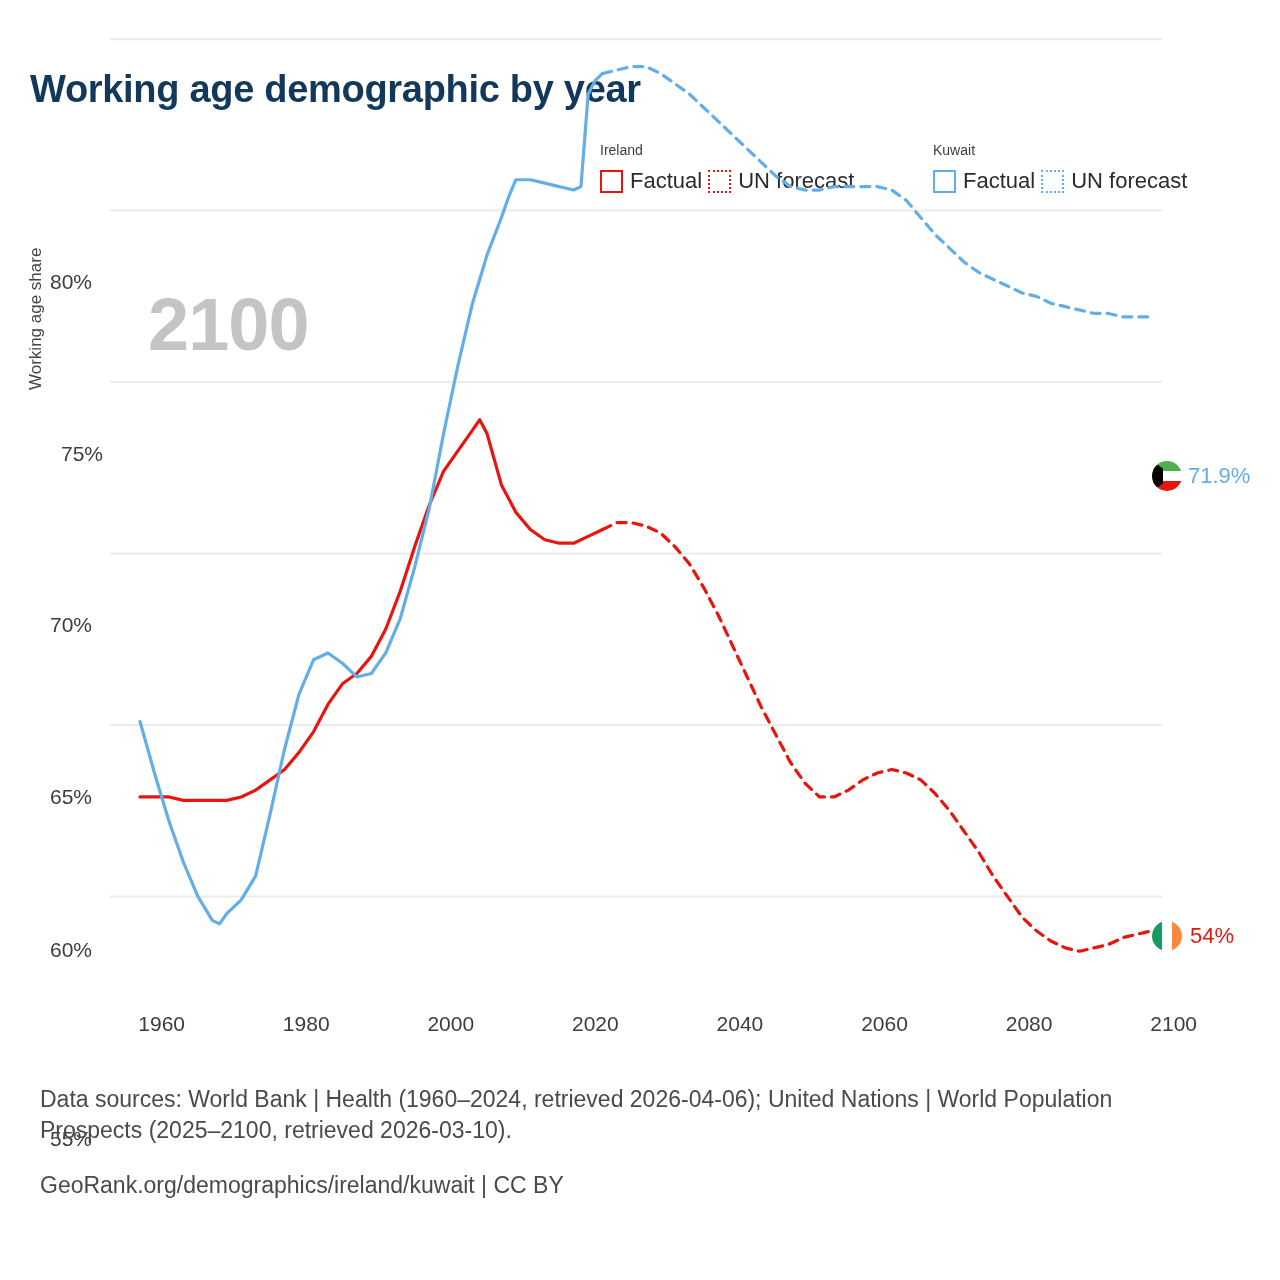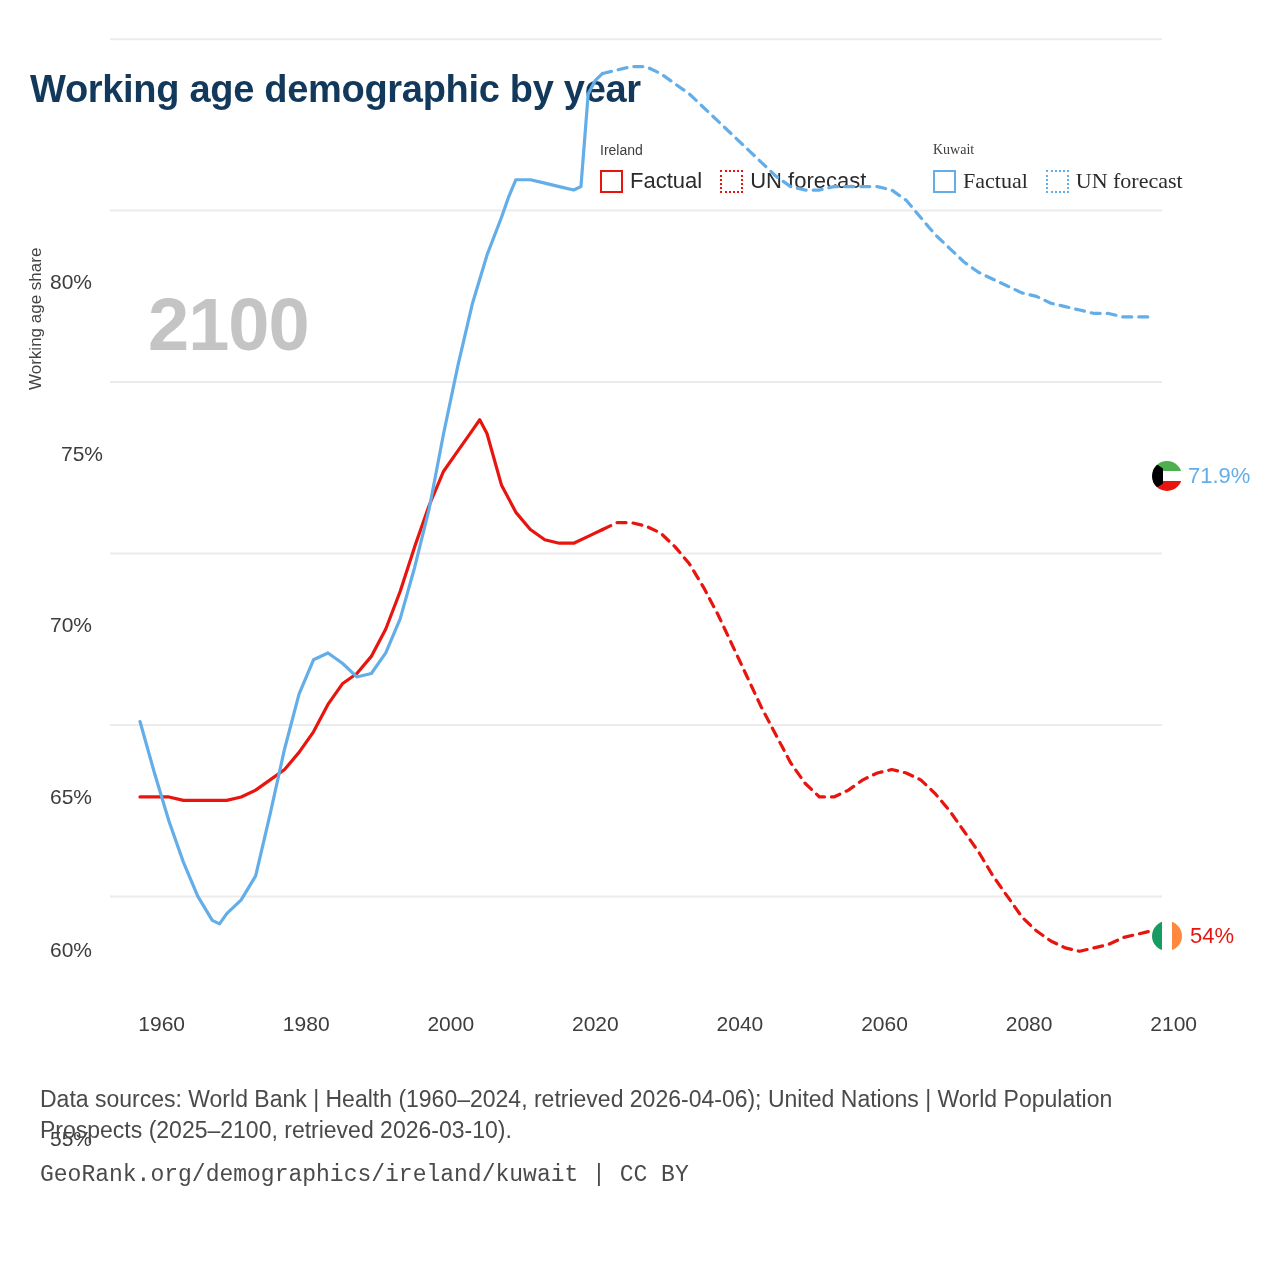--- a/index.html
+++ b/index.html
@@ -36,32 +36,32 @@
     left: 600px;
     top: 142px;
     width: 660px;
     height: 90px;
   }
   .legend-group {
     position: absolute;
     top: 0;
   }
   .legend-group.ireland { left: 0px; }
-  .legend-group.kuwait { left: 333px; font-family: Liberation Serif, serif; }
+  .legend-group.kuwait { left: 333px; }
   .legend-country {
     font-size: 14px;
     color: #3d3d3d;
     margin-bottom: 10px;
     white-space: nowrap;
   }
   .legend-items {
     display: flex;
     flex-direction: row;
     align-items: flex-end;
-    gap: 18px;
+    gap: 6px;
   }
   .legend-item {
     display: flex;
     flex-direction: row;
     align-items: center;
     gap: 7px;
     white-space: nowrap;
   }
   .swatch {
     width: 23px;
@@ -129,21 +129,21 @@
   .flag.ireland { left: 1152px; top: 921px; }
   .footer {
     position: absolute;
     left: 40px;
     top: 1084px;
     width: 1180px;
     font-size: 23px;
     color: #4a4a4a;
     line-height: 31px;
   }
-  .footer .line2 { margin-top: 14px; font-family: Liberation Mono, monospace; }
+  .footer .line2 { margin-top: 24px; }
   svg { display: block; }
 </style>
 </head>
 <body>
 
 <div class="page">
 
   <div class="title">Working age demographic by year</div>
 
   <div class="legend">

